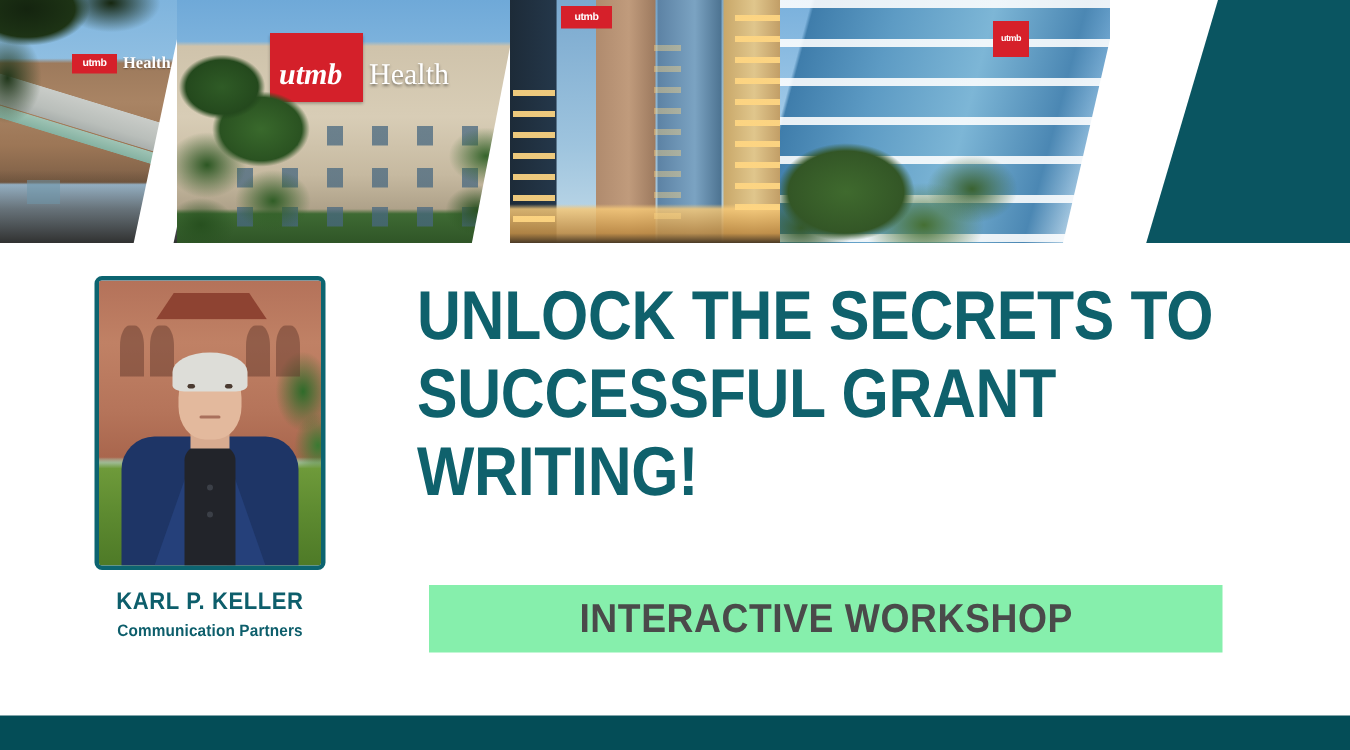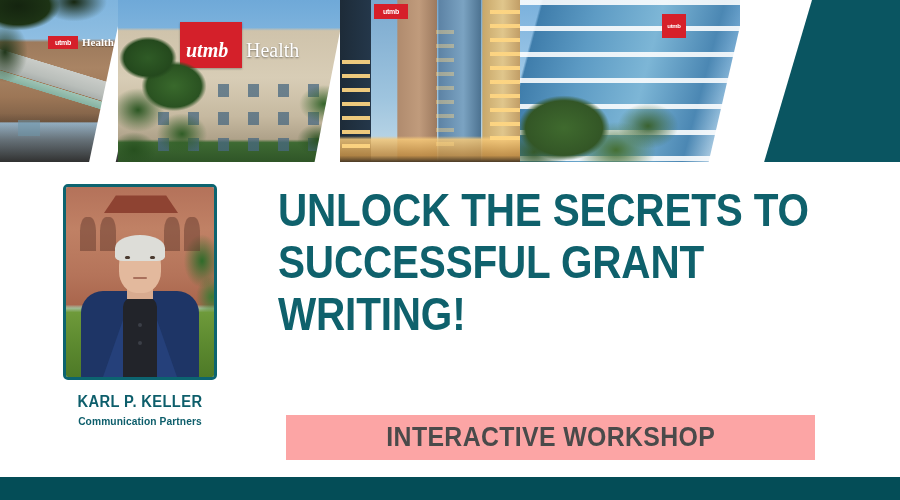--- a/index.html
+++ b/index.html
@@ -429,25 +429,24 @@
     transform-origin: left top;
     text-transform: uppercase;
   }
   .headline div { white-space: nowrap; }
 
   
   .workshop-bar {
     position: absolute;
     left: 286px; top: 228px;
     width: 529px; height: 45px;
-    background: #fca5a5;
+    background: #86efac;
     display: flex;
     align-items: center;
     justify-content: center;
-    margin-top: 25px;
   }
   .workshop-text {
     font-family: "Liberation Sans", sans-serif;
     font-weight: bold;
     font-size: 27px;
     color: #4a4a4a;
     letter-spacing: 0.4px;
     transform: scaleX(0.92);
     text-transform: uppercase;
   }

